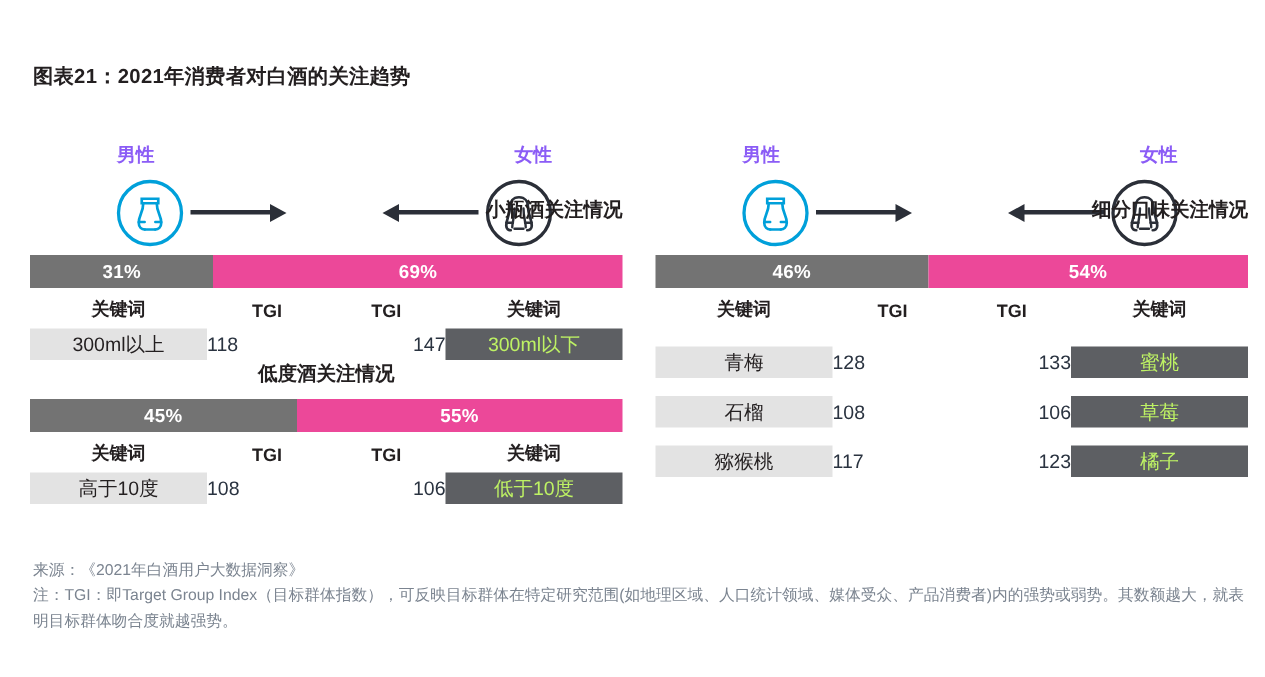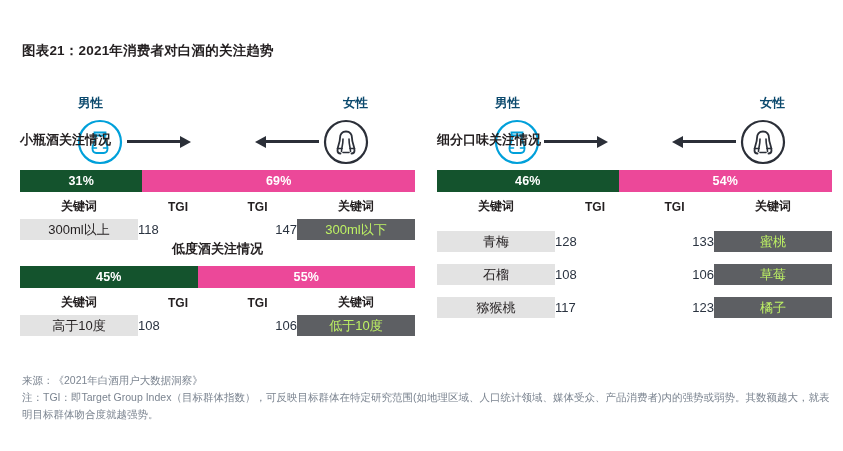--- a/index.html
+++ b/index.html
@@ -42,21 +42,21 @@
   
   .gender-row {
     position: relative;
     height: 75px;
   }
   .gender-label {
     position: absolute;
     top: 0;
     font-size: 12.5px;
     font-weight: bold;
-    color: #0c4a6e;
+    color: #8b5cf6;
     white-space: nowrap;
   }
   .gender-label.male   { left: 58px; }
   .gender-label.female { right: 47px; }
 
   .icon-wrap {
     position: absolute;
     top: 24px;
     width: 46px;
     height: 46px;
@@ -93,21 +93,21 @@
   }
   .arrow.to-left::after {
     left: -10px;
     border-right: 11px solid #2b2f38;
   }
   .center-topic {
     position: absolute;
     top: 36px;
     left: 0;
     right: 0;
-    text-align: left;
+    text-align: right;
     font-size: 13px;
     font-weight: bold;
     color: #231f20;
   }
 
   
   .section-subtitle {
     text-align: center;
     font-size: 13px;
     font-weight: bold;
@@ -123,21 +123,21 @@
   }
   .split-bar .seg {
     display: flex;
     align-items: center;
     justify-content: center;
     font-size: 12.5px;
     font-weight: bold;
     color: #ffffff;
     letter-spacing: .2px;
   }
-  .split-bar .seg.male   { background: #14532d; }
+  .split-bar .seg.male   { background: #737373; }
   .split-bar .seg.female { background: #ec4899; }
 
   
   .kw-table {
     width: 395px;
     border-collapse: collapse;
     table-layout: fixed;
   }
   .kw-table th {
     font-size: 12px;

